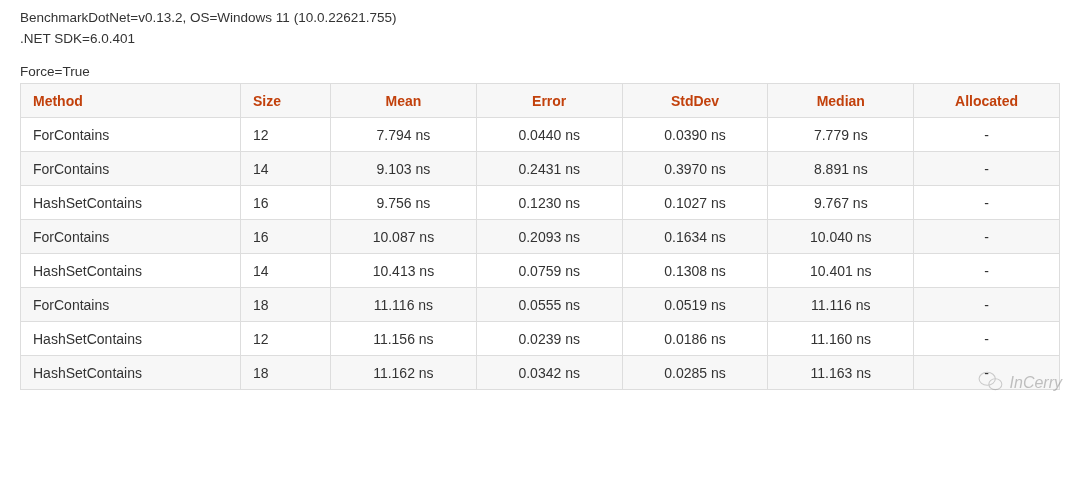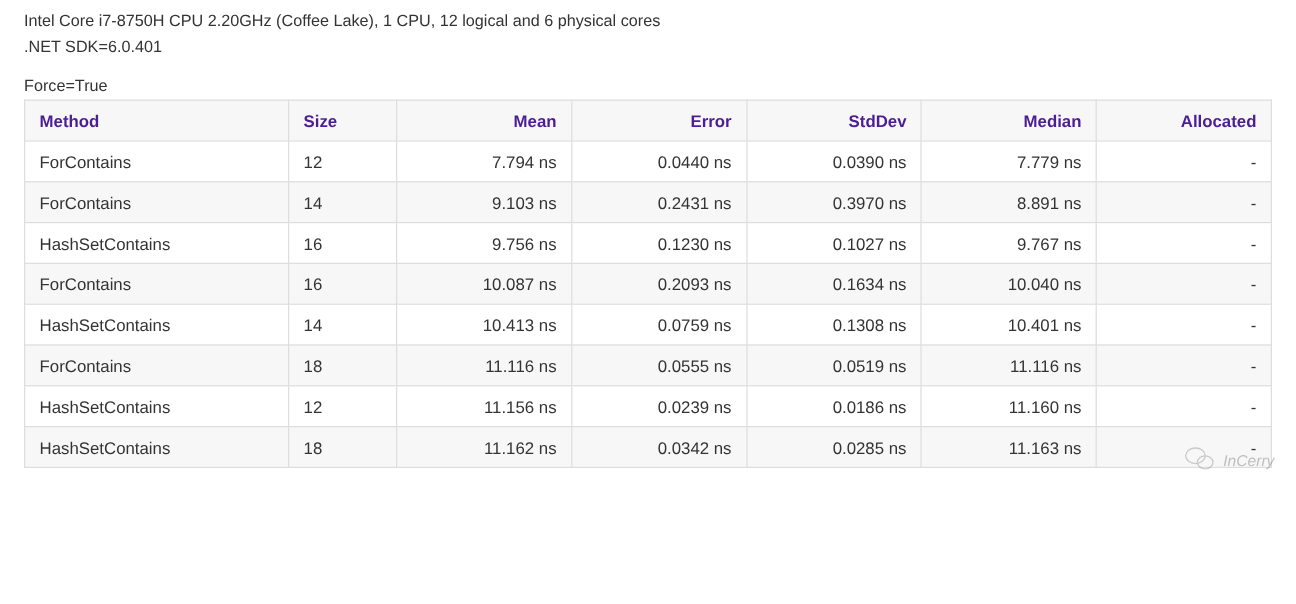--- a/index.html
+++ b/index.html
@@ -29,53 +29,53 @@
     }
     th, td {
       border: 1px solid #ddd;
       padding: 9px 12px 8px 12px;
       vertical-align: middle;
       background: #fff;
     }
     thead th {
       background: #f7f7f7;
       font-weight: 700;
-      color: #4c1d95;
+      color: #c2410c;
     }
     th.left, td.left { text-align: left; }
-    th.right, td.right { text-align: right; }
+    th.right, td.right { text-align: center; }
     tbody tr:nth-child(even) td { background: #f7f7f7; }
     col.c-method { width: 220px; }
     col.c-size   { width: 90px; }
     col.c-mean,
     col.c-error,
     col.c-stddev,
     col.c-median,
     col.c-alloc  { }
     .watermark {
       position: absolute;
       right: 18px;
       bottom: 14px;
       display: flex;
       align-items: center;
       gap: 6px;
       opacity: 0.35;
       color: #555;
-      font-size: 13px;
+      font-size: 16px;
       font-style: italic;
       pointer-events: none;
       user-select: none;
     }
     .watermark svg { width: 26px; height: 22px; }
   </style>
 </head>
 <body>
 
 <div class="env">
-  <div class="line">Intel Core i7-8750H CPU 2.20GHz (Coffee Lake), 1 CPU, 12 logical and 6 physical cores</div>
+  <div class="line">BenchmarkDotNet=v0.13.2, OS=Windows 11 (10.0.22621.755)</div>
   <div class="line">.NET SDK=6.0.401</div>
 </div>
 
 <div class="force">Force=True</div>
 
 <table>
   <colgroup>
     <col class="c-method">
       <col class="c-size">
       <col class="c-mean">

